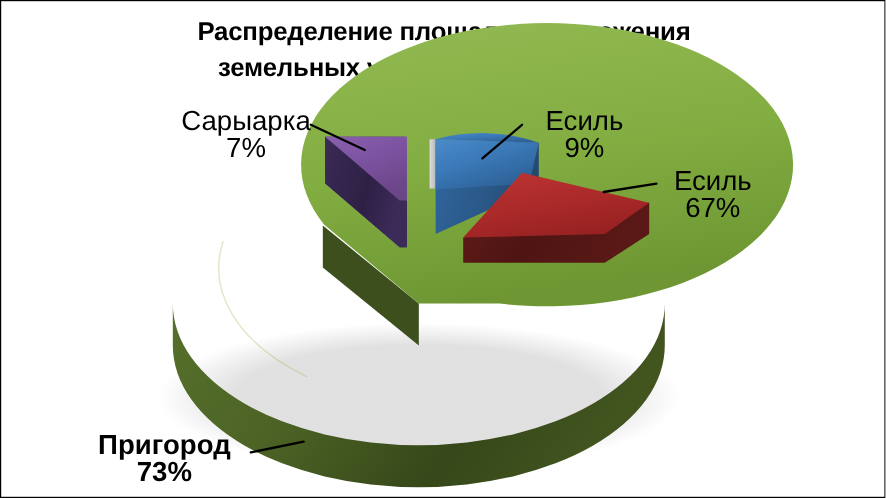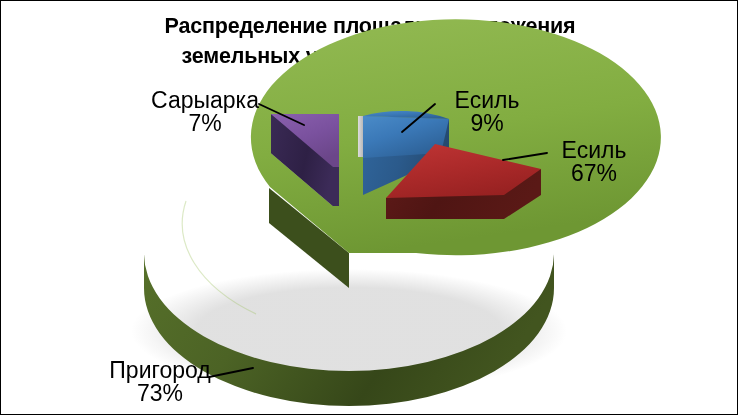--- a/index.html
+++ b/index.html
@@ -43,21 +43,21 @@
     line-height: 23px;
     color: #000000;
     white-space: nowrap;
     text-align: center;
   }
   .dlabel .dl-name { display: block; }
   .dlabel .dl-val  { display: block; }
   #label-saryarka { left: 148px; top: 88px; width: 112px; }
   #label-almaty   { left: 438px; top: 88px; width: 96px;  }
   #label-esil     { left: 548px; top: 138px; width: 90px; }
-  #label-prigorod { left: 99px;  top: 358px; width: 120px; }
+  #label-prigorod { left: 76px;  top: 358px; width: 120px; font-weight: bold; }
 </style>
 </head>
 <body>
 
 <div id="frame">
 
   <div id="chart-title">
     <span class="t-line">Распределение площади предложения</span>
     <span class="t-line">земельных участков по районам, %</span>
   </div>

